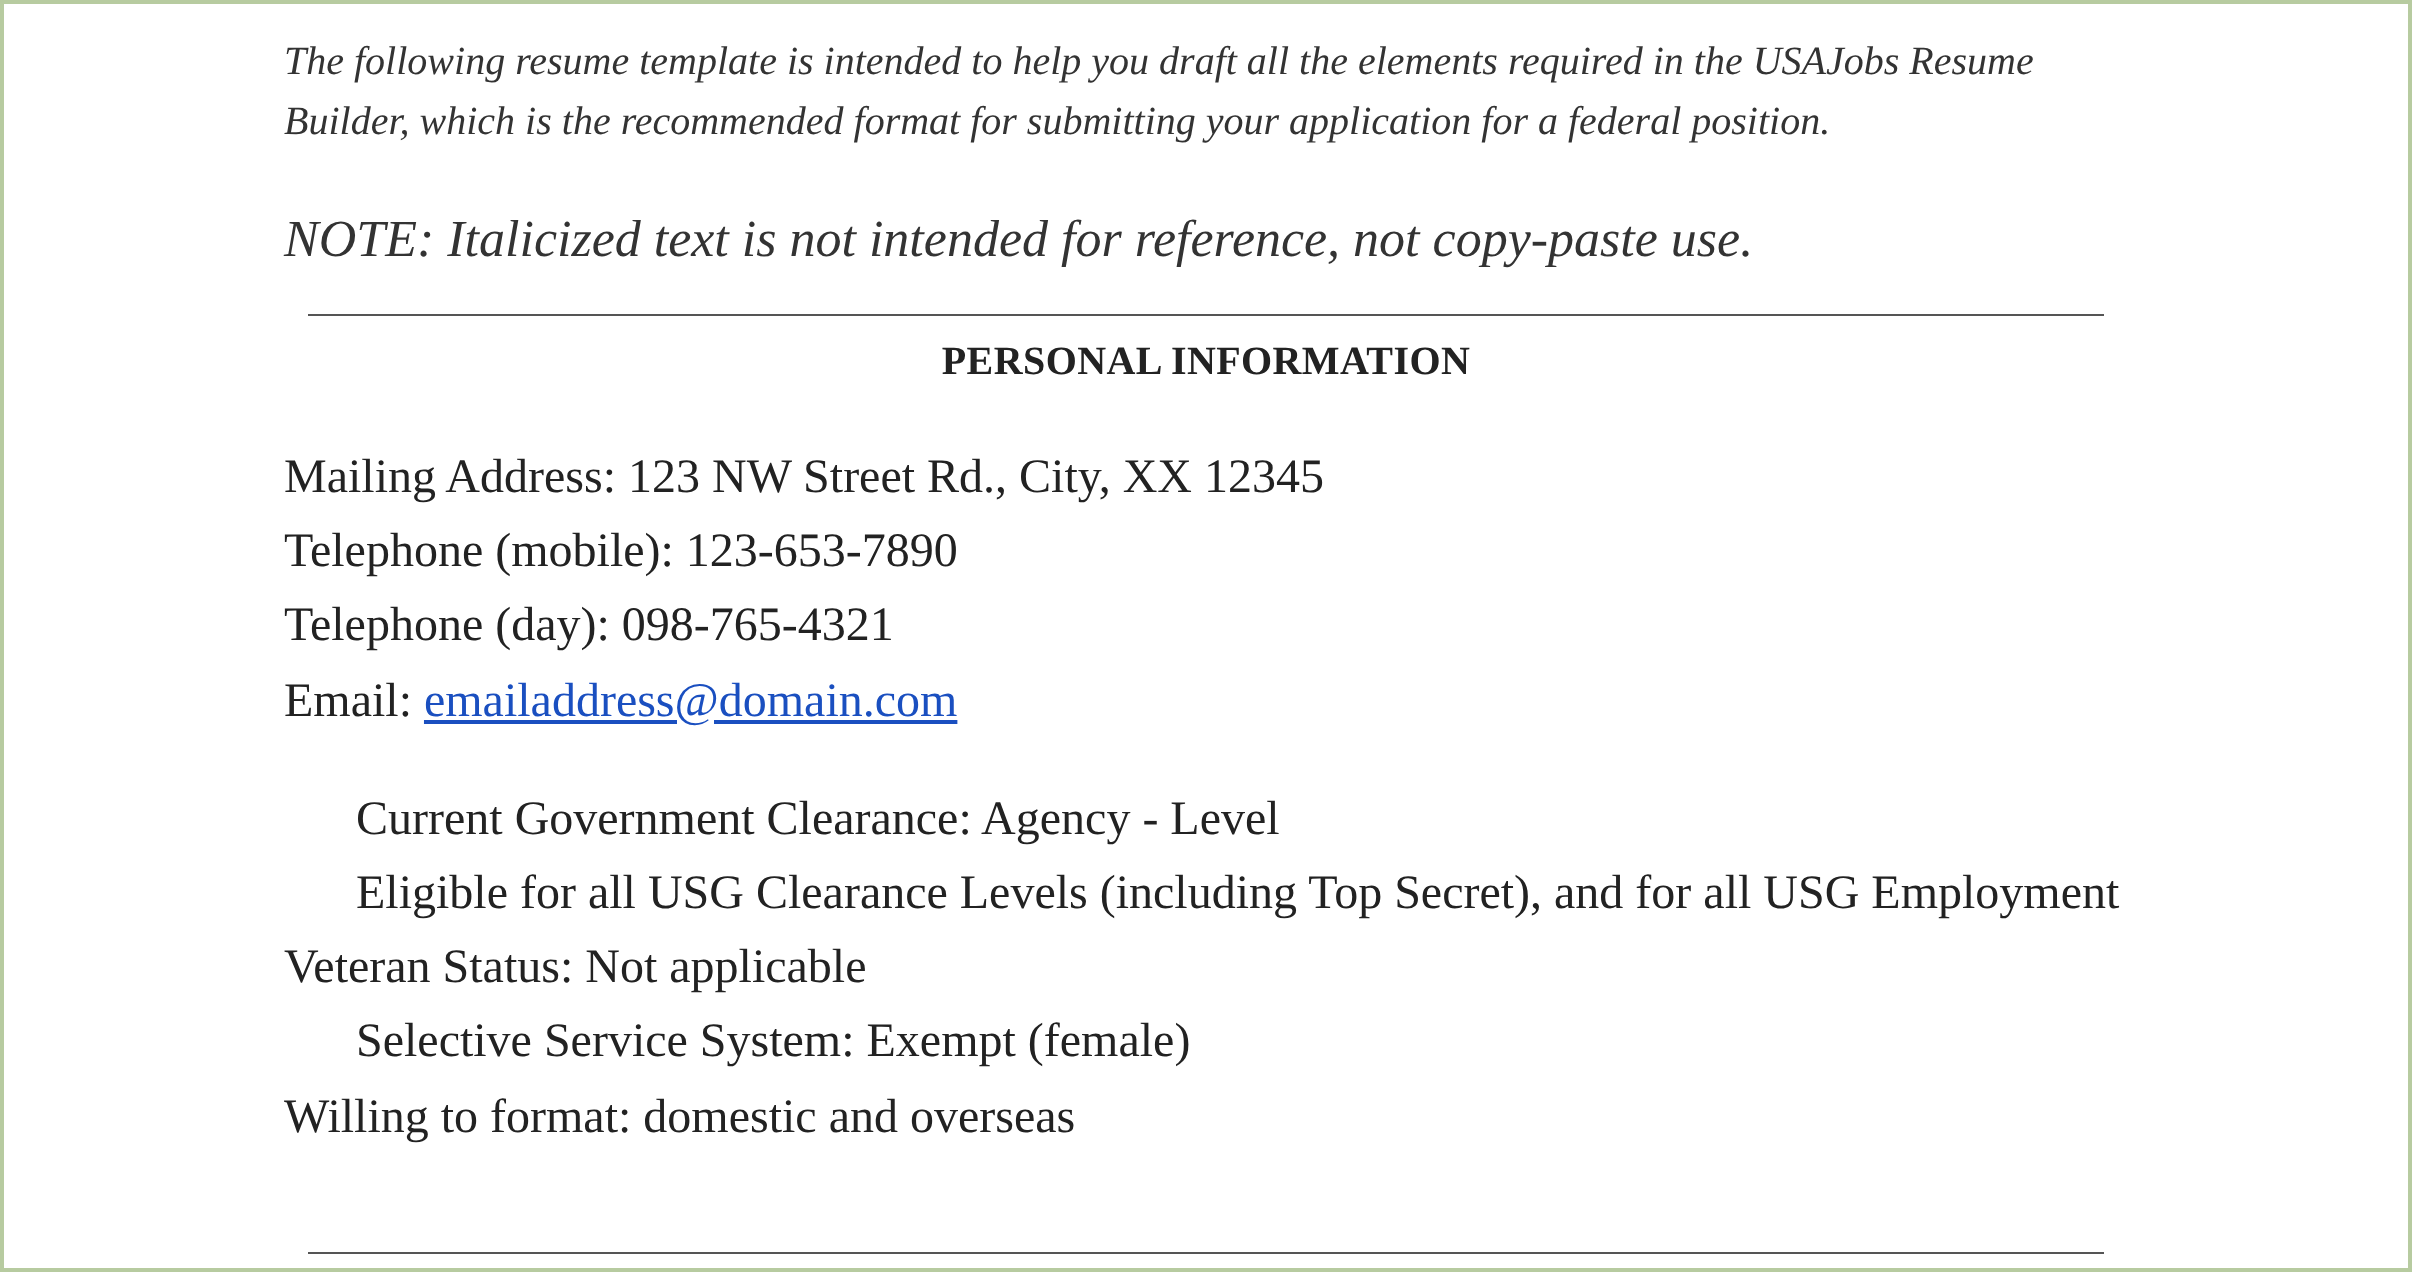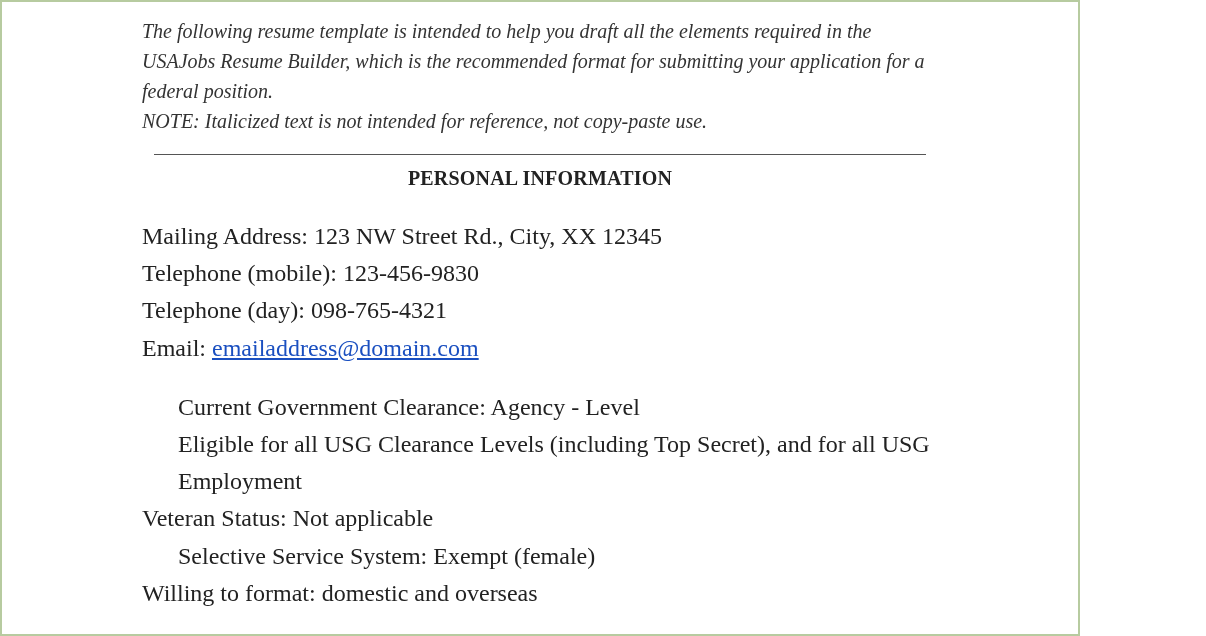--- a/index.html
+++ b/index.html
@@ -6,42 +6,43 @@
     margin: 0;
     padding: 0;
     width: 1206px;
     height: 636px;
     background: #fff;
     font-family: "Times New Roman", Times, serif;
     color: #222;
   }
   .page {
     box-sizing: border-box;
-    width: 1080px;
+    width: 1206px;
     height: 636px;
     border: 2px solid #b7cba0;
     padding: 8px 0 0 0;
     position: relative;
     overflow: hidden;
   }
   .content {
     padding: 0 140px 0 140px;
   }
   .intro {
     font-style: italic;
     font-size: 20px;
     line-height: 1.5;
     color: #333;
     margin-top: 6px;
   }
   .note {
     font-style: italic;
-    font-size: 20px;
+    font-size: 26px;
     line-height: 1.5;
     color: #333;
+    margin-top: 24px;
   }
   hr.sep {
     border: none;
     border-top: 1px solid #555;
     margin: 18px 12px 12px 12px;
   }
   .section-heading {
     text-align: center;
     font-weight: bold;
     font-size: 20px;
@@ -80,21 +81,21 @@
 
     <hr class="sep">
 
     <div class="section-heading">PERSONAL INFORMATION</div>
 
     <div class="block">
       <div>
         <span>Mailing Address: </span><span>123 NW Street Rd., City, XX 12345</span>
       </div>
       <div>
-        <span>Telephone (mobile): </span><span>123-456-9830</span>
+        <span>Telephone (mobile): </span><span>123-653-7890</span>
       </div>
       <div>
         <span>Telephone (day): </span><span>098-765-4321</span>
       </div>
       <div>
         <span>Email: </span><a href="#" class="email">emailaddress@domain.com</a>
       </div>
 
       <div class="spacer"></div>
 

